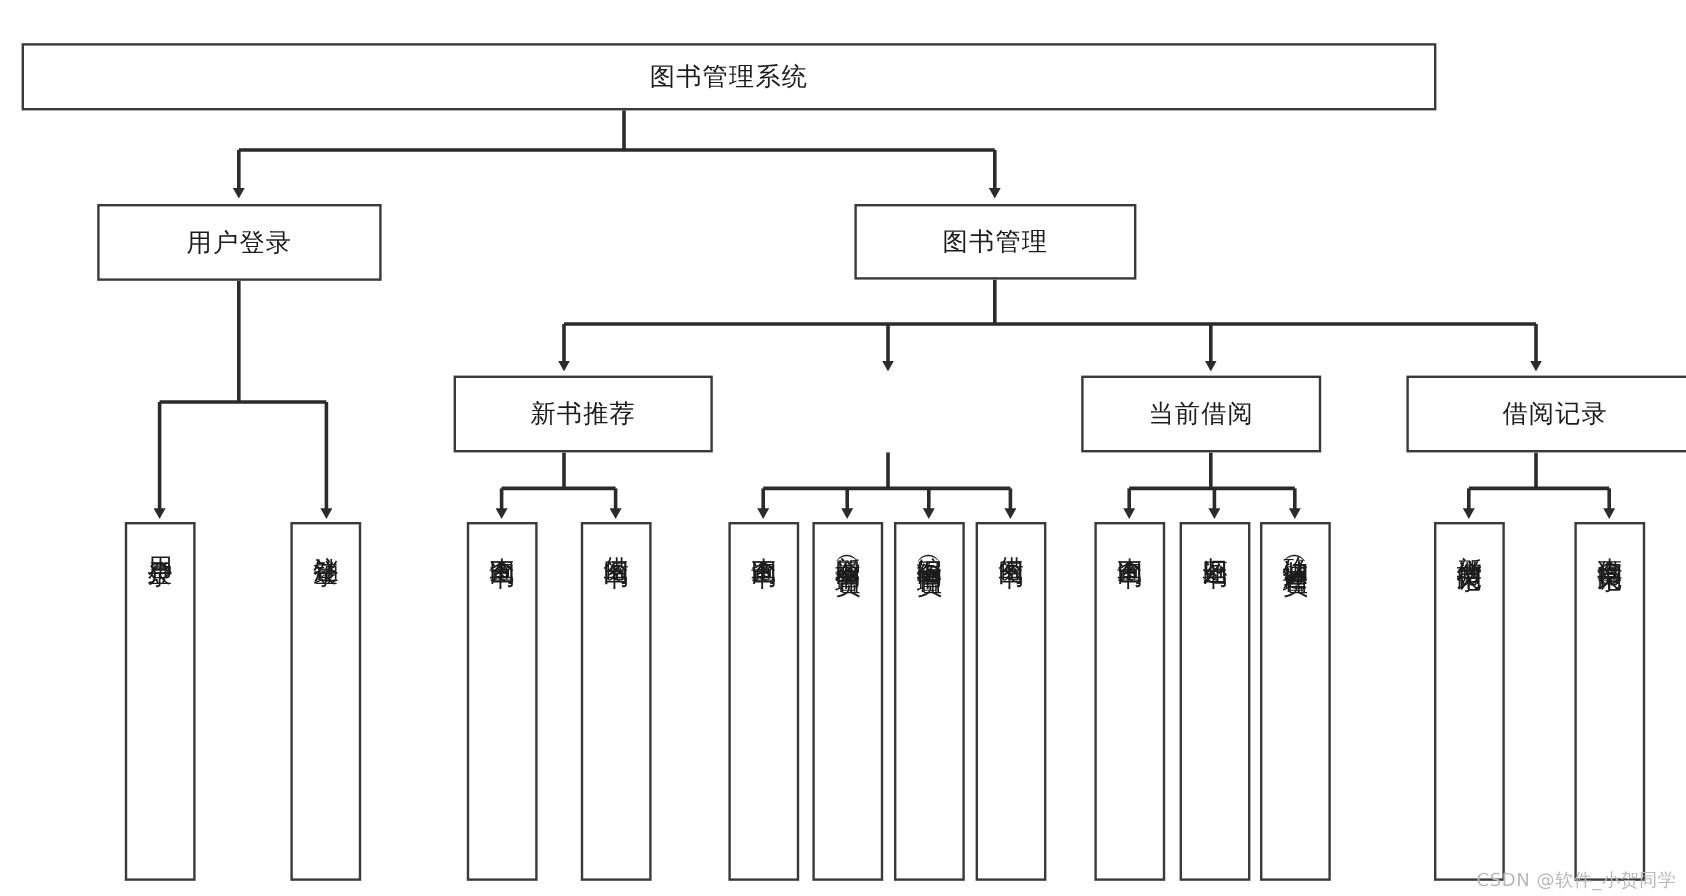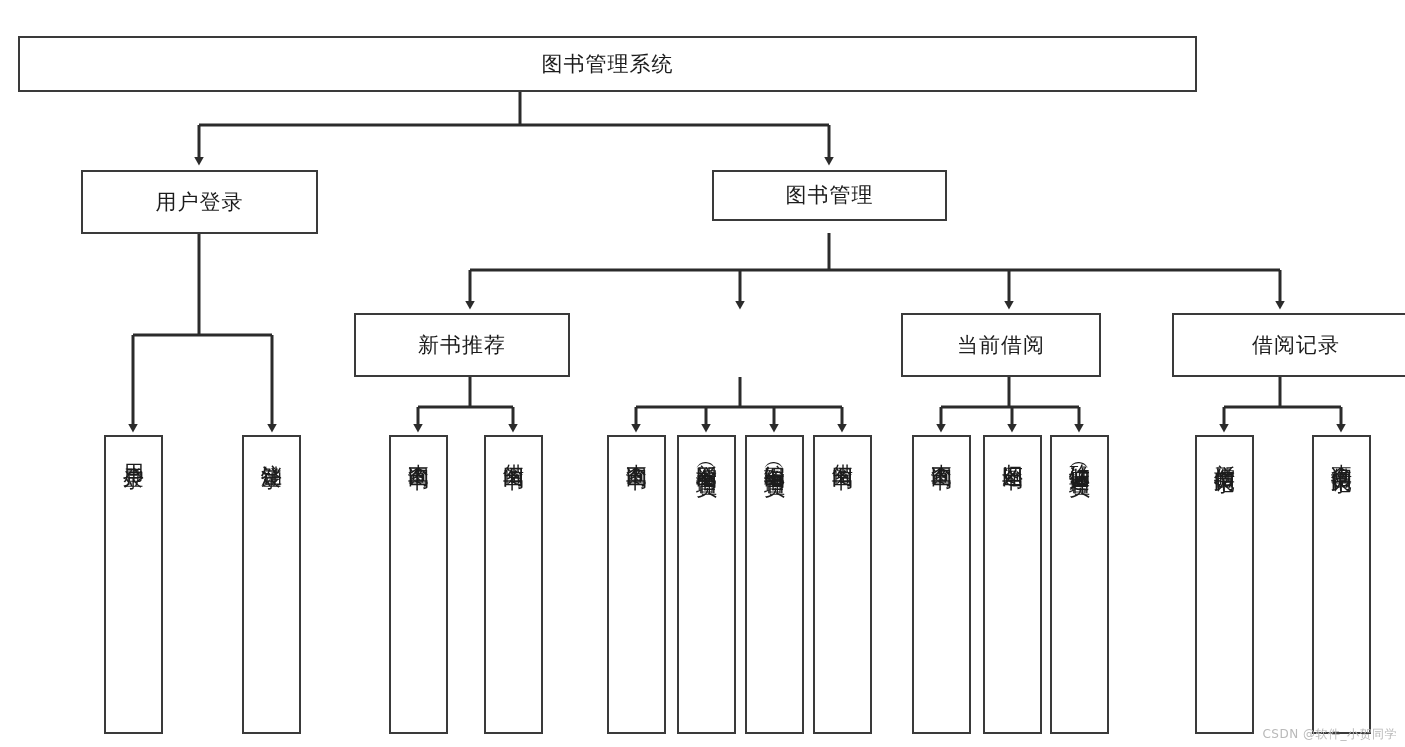--- a/index.html
+++ b/index.html
@@ -47,21 +47,21 @@
     text-orientation:upright;
     font-size:21px;
     letter-spacing:2px;
     white-space:normal;
     line-height:1.05;
   }
   #watermark{
     position:absolute;
     right:8px;
     bottom:4px;
-    font-size:12px;
+    font-size:15px;
     color:#b9b9b9;
     letter-spacing:0.5px;
     z-index:5;
     white-space:nowrap;
   }
 </style>
 </head>
 <body>
 
 <div id="canvas">
@@ -116,25 +116,25 @@
     </g>
   </svg>
 
   <div class="node" style="left:18px;top:16px;width:1179px;height:56px;margin-top:20px;">
     <span class="label">图书管理系统</span>
   </div>
 
   <div class="node" style="left:81px;top:170px;width:237px;height:64px;">
     <span class="label">用户登录</span>
   </div>
-  <div class="node" style="left:712px;top:170px;width:235px;height:51px;">
+  <div class="node" style="left:712px;top:170px;width:235px;height:63px;">
     <span class="label">图书管理</span>
   </div>
 
-  <div class="node" style="left:354px;top:313px;width:216px;height:64px;">
+  <div class="node" style="left:378px;top:313px;width:216px;height:64px;">
     <span class="label">新书推荐</span>
   </div>
   <div class="node" style="left:901px;top:313px;width:200px;height:64px;">
     <span class="label">当前借阅</span>
   </div>
   <div class="node" style="left:1172px;top:313px;width:248px;height:64px;">
     <span class="label">借阅记录</span>
   </div>
 
   <div class="node vert" style="left:104px;top:435px;width:59px;height:299px;">

